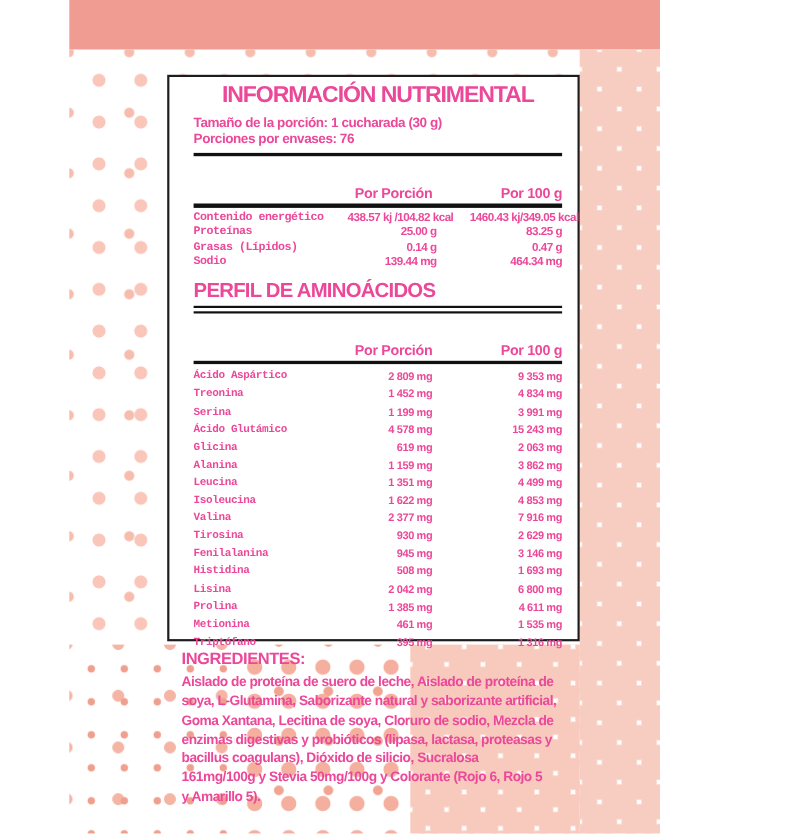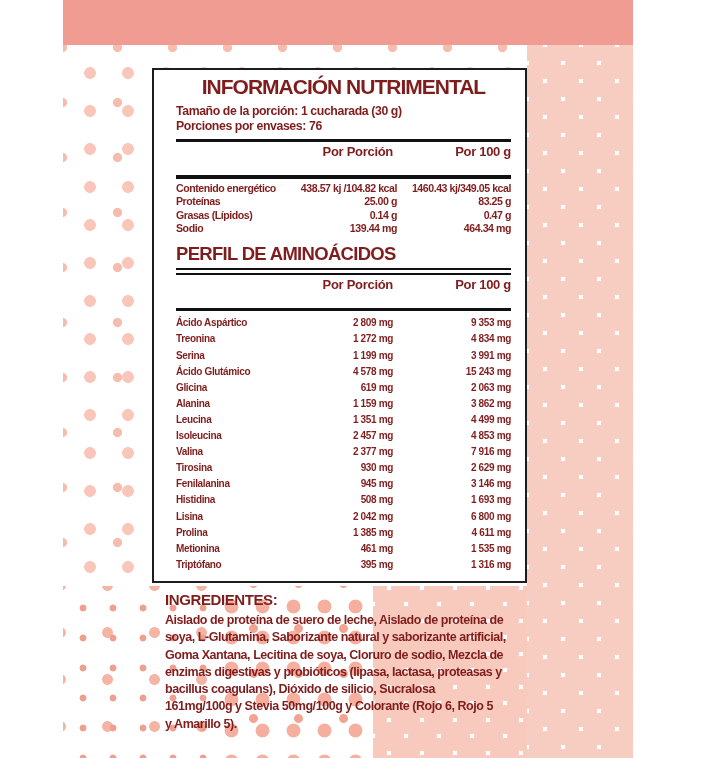--- a/index.html
+++ b/index.html
@@ -1,18 +1,18 @@
 <!DOCTYPE html>
 <html><head>
 <meta charset="utf-8">
 <style>
   html,body{margin:0;padding:0;background:#ffffff;}
   .page{
-    position:relative;width:720px;height:758px;background:#ffffff;
-    overflow:hidden;color:#7f1d1d;
+    position:relative;width:600px;height:758px;background:#ffffff;
+    overflow:hidden;color:#ec4899;
     font-family:"Liberation Sans", sans-serif;
   }
   
   .bg{position:absolute;left:63px;top:0;width:570px;height:758px;background:#fff;}
   .band-top{position:absolute;left:0;top:0;width:100%;height:45px;background:#f09c93;}
   .dots-small{
     position:absolute;left:0;top:45px;width:464px;height:541px;
     background-image:
       radial-gradient(circle, #f9c6b9 5.5px, rgba(0,0,0,0) 6.3px),
       radial-gradient(circle, #f6bcae 4.2px, rgba(0,0,0,0) 5px);
@@ -61,30 +61,30 @@
   .card h1{
     margin:2px 0 0;font-size:21px;font-weight:bold;letter-spacing:-1px;
     text-align:center;white-space:nowrap;
   }
   .sub{font-size:12.3px;font-weight:bold;letter-spacing:-0.4px;line-height:15px;}
   .sub1{margin-top:5px;}
   .rule3{height:3px;background:#111;margin-top:5px;}
   .rule4{height:3.5px;background:#111;}
   .rule-dbl{height:7px;border-top:2.5px solid #111;border-bottom:2.5px solid #111;box-sizing:border-box;margin-top:3px;}
   .thead{display:grid;grid-template-columns:1fr 112px 118px;font-size:13px;font-weight:bold;
-         letter-spacing:-0.3px;padding:2px 0 16px;}
+         letter-spacing:-0.3px;padding:2px 0 2px;margin-top:24px;}
   .thead span{white-space:nowrap;}
   .thead .h-ps,.thead .h-p100{text-align:right;}
   .nrows{margin-top:3px;}
   .nrow{display:grid;grid-template-columns:1fr 118px 114px;font-size:10.6px;font-weight:bold;
         letter-spacing:-0.45px;line-height:13.6px;}
   .arows{margin-top:4px;}
   .arow{display:grid;grid-template-columns:1fr 112px 118px;font-size:10px;font-weight:bold;
         letter-spacing:-0.35px;line-height:16.1px;}
-  .cell-name{text-align:left;white-space:nowrap;}
+  .cell-name{text-align:left;white-space:nowrap;font-family:Liberation Mono, monospace;}
   .cell-num{text-align:right;white-space:nowrap;}
   .card h2{
     margin:7px 0 0;font-size:18.5px;font-weight:bold;letter-spacing:-0.7px;
     text-align:left;white-space:nowrap;
   }
   
   .ingredients{position:absolute;left:165px;top:591px;width:400px;}
   .ing-title{font-size:15px;font-weight:bold;letter-spacing:-0.4px;}
   .ing-text{
     margin-top:4px;font-size:12.5px;font-weight:bold;letter-spacing:-0.45px;
@@ -151,21 +151,21 @@
     <div class="rule4"></div>
 
     <div class="arows" id="amino-rows">
         <div class="arow">
           <span class="cell-name">Ácido Aspártico</span>
           <span class="cell-num">2 809 mg</span>
           <span class="cell-num">9 353 mg</span>
         </div>
         <div class="arow">
           <span class="cell-name">Treonina</span>
-          <span class="cell-num">1 272 mg</span>
+          <span class="cell-num">1 452 mg</span>
           <span class="cell-num">4 834 mg</span>
         </div>
         <div class="arow">
           <span class="cell-name">Serina</span>
           <span class="cell-num">1 199 mg</span>
           <span class="cell-num">3 991 mg</span>
         </div>
         <div class="arow">
           <span class="cell-name">Ácido Glutámico</span>
           <span class="cell-num">4 578 mg</span>
@@ -181,21 +181,21 @@
           <span class="cell-num">1 159 mg</span>
           <span class="cell-num">3 862 mg</span>
         </div>
         <div class="arow">
           <span class="cell-name">Leucina</span>
           <span class="cell-num">1 351 mg</span>
           <span class="cell-num">4 499 mg</span>
         </div>
         <div class="arow">
           <span class="cell-name">Isoleucina</span>
-          <span class="cell-num">2 457 mg</span>
+          <span class="cell-num">1 622 mg</span>
           <span class="cell-num">4 853 mg</span>
         </div>
         <div class="arow">
           <span class="cell-name">Valina</span>
           <span class="cell-num">2 377 mg</span>
           <span class="cell-num">7 916 mg</span>
         </div>
         <div class="arow">
           <span class="cell-name">Tirosina</span>
           <span class="cell-num">930 mg</span>

